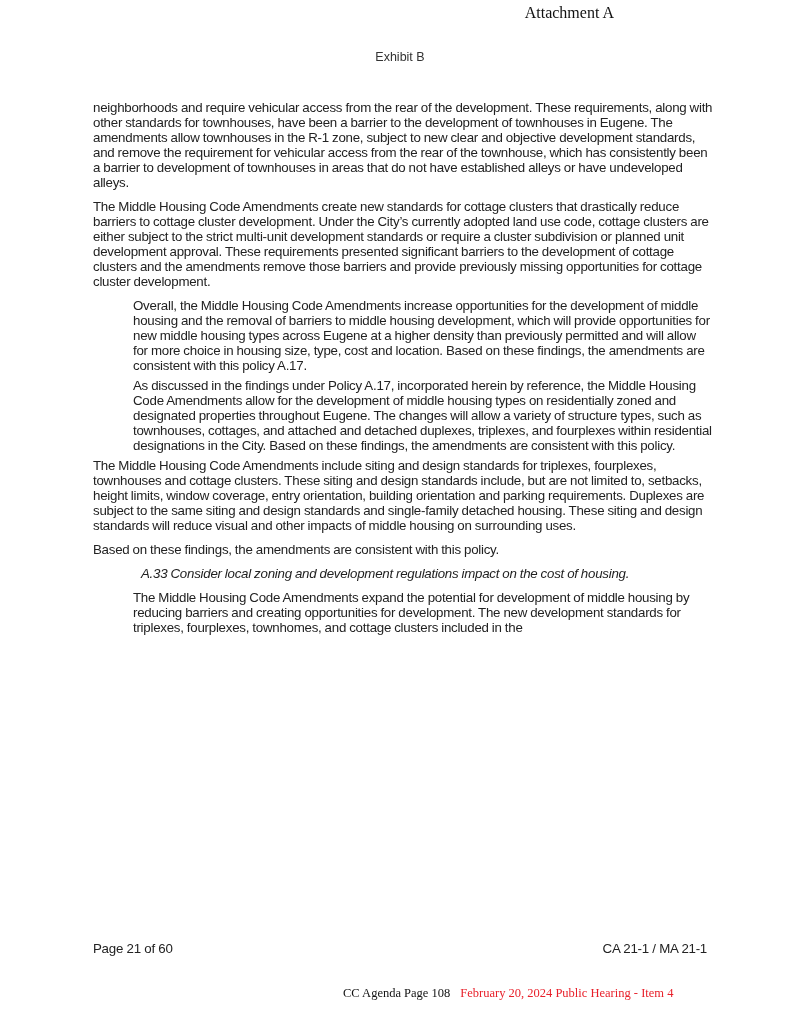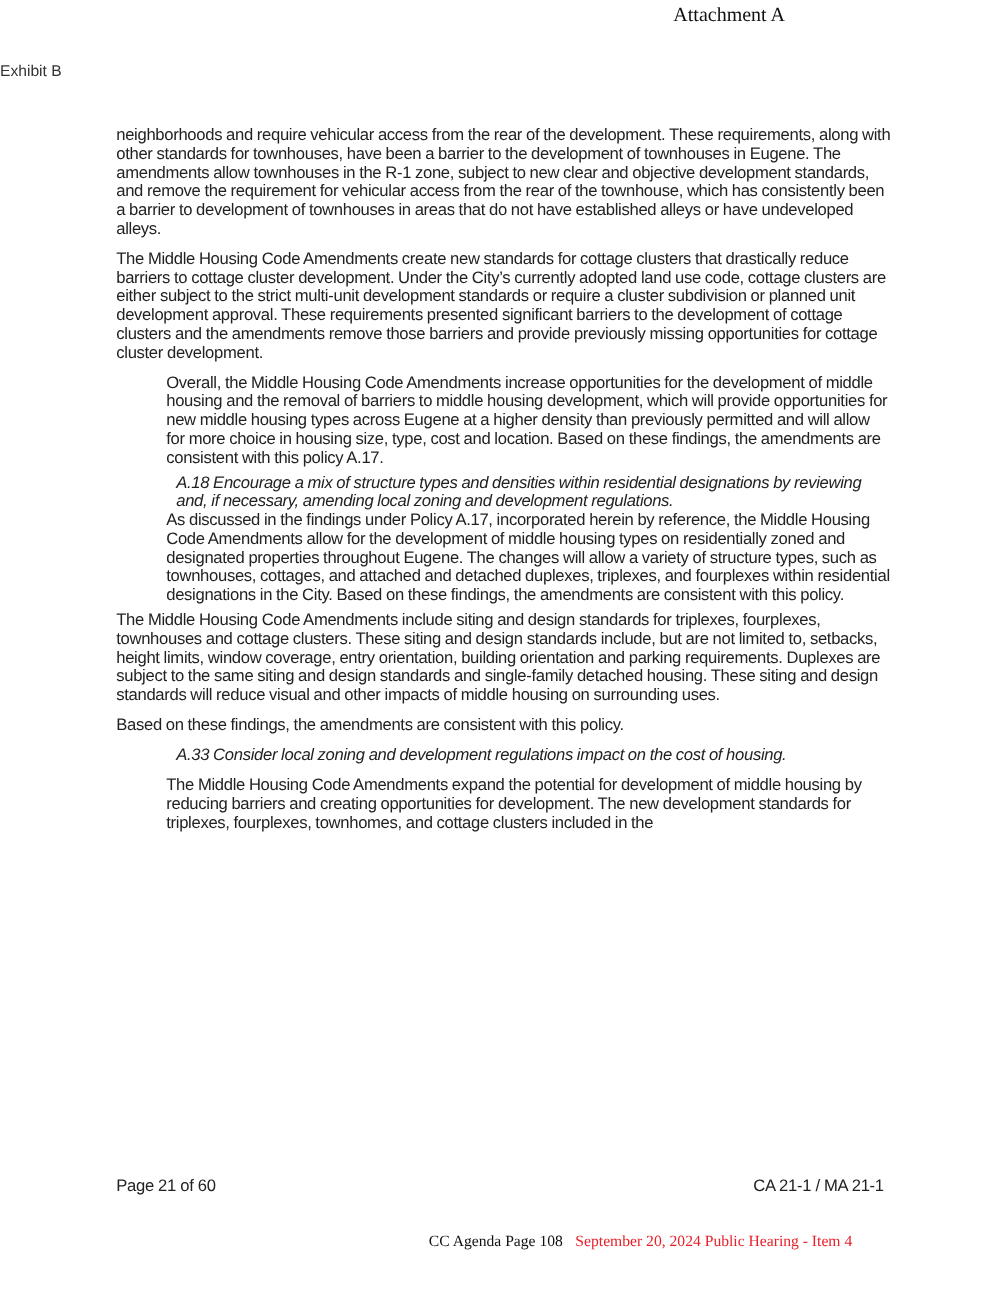--- a/index.html
+++ b/index.html
@@ -1,48 +1,47 @@
 <!DOCTYPE html>
 <html><head>
 <meta charset="utf-8">
 <style>
   html, body { margin: 0; padding: 0; background: #ffffff; }
   body { width: 800px; height: 1035px; position: relative; overflow: hidden; color: #222; }
-  .page { position: absolute; left: 0; top: 0; width: 708px; height: 1035px; padding-left: 14px; }
+  .page { position: absolute; left: 0; top: 0; width: 708px; height: 1035px; }
   .attach { position: absolute; right: 94px; top: 4px; font-family: "Liberation Serif", "DejaVu Serif", serif; font-size: 16px; color: #111; }
-  .exhibit { position: absolute; left: 0; width: 800px; text-align: left; top: 50px; font-family: "Liberation Sans", sans-serif; font-size: 12.5px; color: #333; }
+  .exhibit { position: absolute; left: 0; width: 800px; text-align: center; top: 50px; font-family: "Liberation Sans", sans-serif; font-size: 12.5px; color: #333; }
   .body { position: absolute; left: 93px; top: 100px; width: 620px; font-family: "Liberation Sans", sans-serif; font-size: 13.3px; line-height: 15px; color: #222; letter-spacing: -0.25px; word-spacing: -0.3px; }
   .body p { margin: 0 0 9px 0; }
   .body p.tight { margin-bottom: 0; margin-left: 40px; }
   .policy { font-style: italic; margin-left: 48px !important; margin-bottom: 0 !important; }
   .policy-gap { margin-bottom: 9px !important; }
   .footer { position: absolute; left: 93px; width: 614px; top: 941px; font-family: "Liberation Sans", sans-serif; font-size: 13.3px; color: #222; display: flex; justify-content: space-between; letter-spacing: -0.25px; }
   .agenda { position: absolute; left: 343px; top: 986px; font-family: "Liberation Serif", "DejaVu Serif", serif; font-size: 12.5px; color: #111; white-space: nowrap; }
   .agenda .hearing { color: #e8202a; margin-left: 10px; }
 </style>
 </head>
 <body>
 
 <div class="page">
   <div class="attach">Attachment A</div>
   <div class="exhibit">Exhibit B</div>
 
   <div class="body">
     <p>neighborhoods and require vehicular access from the rear of the development. These requirements, along with other standards for townhouses, have been a barrier to the development of townhouses in Eugene. The amendments allow townhouses in the R-1 zone, subject to new clear and objective development standards, and remove the requirement for vehicular access from the rear of the townhouse, which has consistently been a barrier to development of townhouses in areas that do not have established alleys or have undeveloped alleys.</p>
     <p>The Middle Housing Code Amendments create new standards for cottage clusters that drastically reduce barriers to cottage cluster development. Under the City’s currently adopted land use code, cottage clusters are either subject to the strict multi-unit development standards or require a cluster subdivision or planned unit development approval. These requirements presented significant barriers to the development of cottage clusters and the amendments remove those barriers and provide previously missing opportunities for cottage cluster development.</p>
     <p class="tight" style="margin-bottom:5px">Overall, the Middle Housing Code Amendments increase opportunities for the development of middle housing and the removal of barriers to middle housing development, which will provide opportunities for new middle housing types across Eugene at a higher density than previously permitted and will allow for more choice in housing size, type, cost and location. Based on these findings, the amendments are consistent with this policy A.17.</p>
-    <p class="policy">A.18 Encourage a mix of structure types and densities within residential designations by reviewing and, if necessary, amending local zoning and development regulations.</p>
     <p class="tight" style="margin-bottom:5px">As discussed in the findings under Policy A.17, incorporated herein by reference, the Middle Housing Code Amendments allow for the development of middle housing types on residentially zoned and designated properties throughout Eugene. The changes will allow a variety of structure types, such as townhouses, cottages, and attached and detached duplexes, triplexes, and fourplexes within residential designations in the City. Based on these findings, the amendments are consistent with this policy.</p>
     <p>The Middle Housing Code Amendments include siting and design standards for triplexes, fourplexes, townhouses and cottage clusters. These siting and design standards include, but are not limited to, setbacks, height limits, window coverage, entry orientation, building orientation and parking requirements. Duplexes are subject to the same siting and design standards and single-family detached housing.  These siting and design standards will reduce visual and other impacts of middle housing on surrounding uses.</p>
     <p>Based on these findings, the amendments are consistent with this policy.</p>
     <p class="policy policy-gap">A.33 Consider local zoning and development regulations impact on the cost of housing.</p>
     <p class="tight">The Middle Housing Code Amendments expand the potential for development of middle housing by reducing barriers and creating opportunities for development. The new development standards for triplexes, fourplexes, townhomes, and cottage clusters included in the</p>
   </div>
 
   <div class="footer">
     <span>Page 21 of 60</span>
     <span>CA 21-1 / MA 21-1</span>
   </div>
 
   <div class="agenda">
-    <span>CC Agenda Page 108</span><span class="hearing">September 20, 2024 Public Hearing - Item 4</span>
+    <span>CC Agenda Page 108</span><span class="hearing">February 20, 2024 Public Hearing - Item 4</span>
   </div>
 </div>
 
 </body></html>

